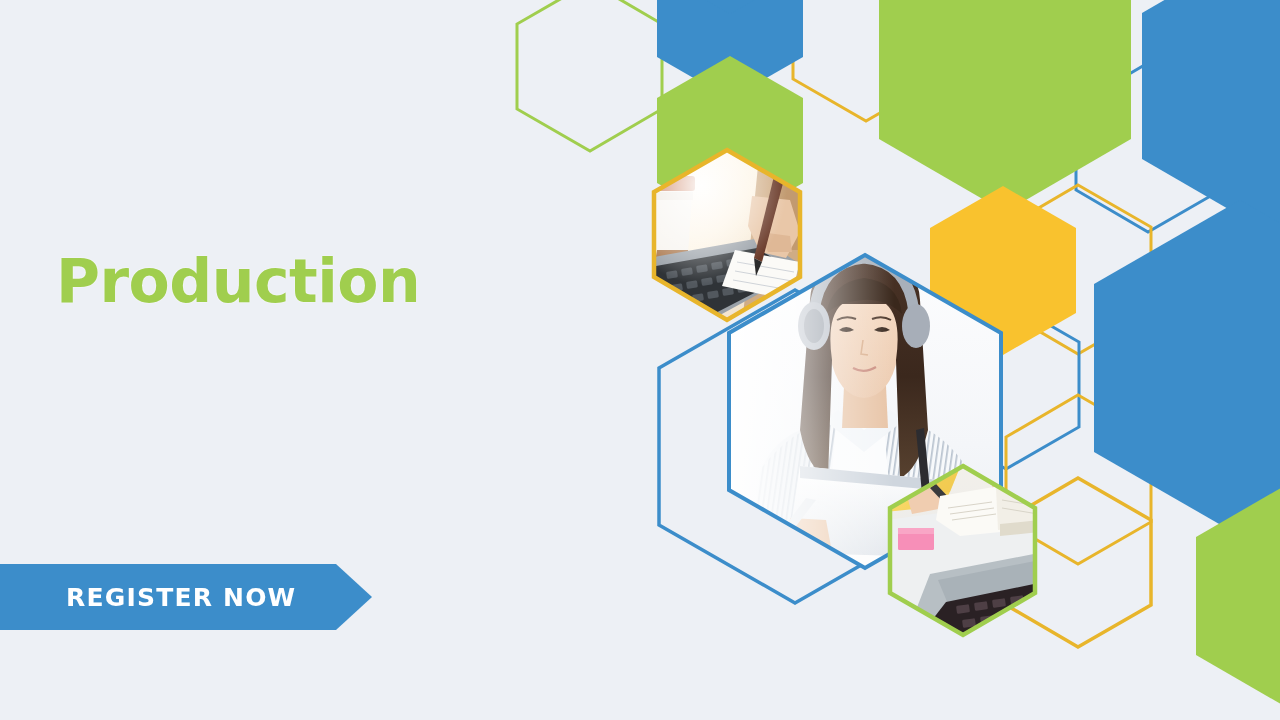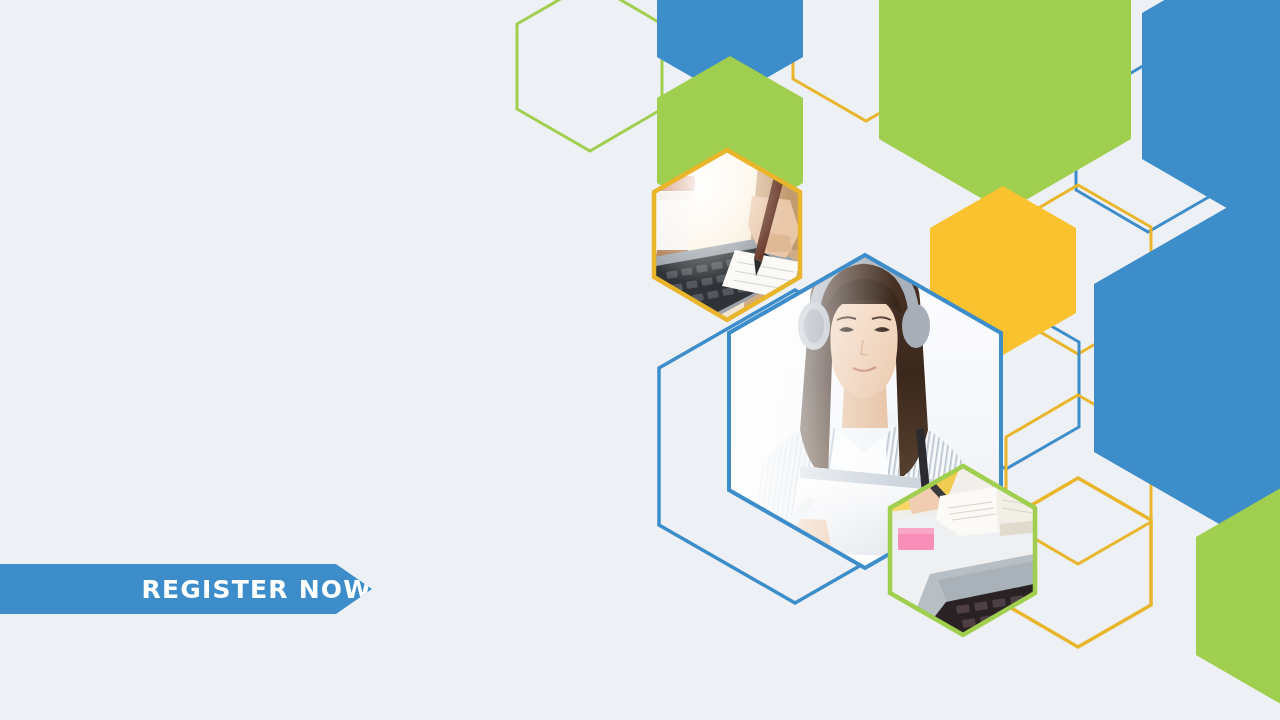--- a/index.html
+++ b/index.html
@@ -52,31 +52,30 @@
     text-shadow: 0 0 2px rgba(255,255,255,0.85);
     white-space: nowrap;
   }
 
   
   #cta-button {
     position: absolute;
     left: 0px;
     top: 564px;
     width: 372px;
-    height: 50px;
+    height: 66px;
     background: #3c8dca;
     z-index: 40;
     display: flex;
     align-items: center;
     border: none;
     cursor: pointer;
     padding: 0;
     -webkit-clip-path: polygon(0 0, 336px 0, 372px 50%, 336px 100%, 0 100%);
     clip-path: polygon(0 0, 336px 0, 372px 50%, 336px 100%, 0 100%);
-    justify-content: flex-end;
   }
 
   #cta-label {
     font-family: "DejaVu Sans", sans-serif;
     font-size: 25px;
     font-weight: bold;
     letter-spacing: 1.2px;
     color: #ffffff;
     padding-left: 66px;
     white-space: nowrap;
@@ -345,18 +344,21 @@
           <rect x="986" y="631" width="13" height="8" rx="1.5" transform="rotate(-8 986 631)"></rect>
           <rect x="1004" y="628" width="13" height="8" rx="1.5" transform="rotate(-8 1004 628)"></rect>
           <rect x="1022" y="625" width="13" height="8" rx="1.5" transform="rotate(-8 1022 625)"></rect>
         </g>
       </g>
       <polygon points="963,466 1035,508 1035,593 963,635 890,593 890,508" fill="none" stroke="#a0ce4e" stroke-width="4.5"></polygon>
     </g>
 
   </svg>
 
+  <div id="headline-block">
+    <div id="headline">Production</div>
+  </div>
 
   <button id="cta-button">
     <span id="cta-label">REGISTER NOW</span>
   </button>
 
 </div>
 
 </body></html>

